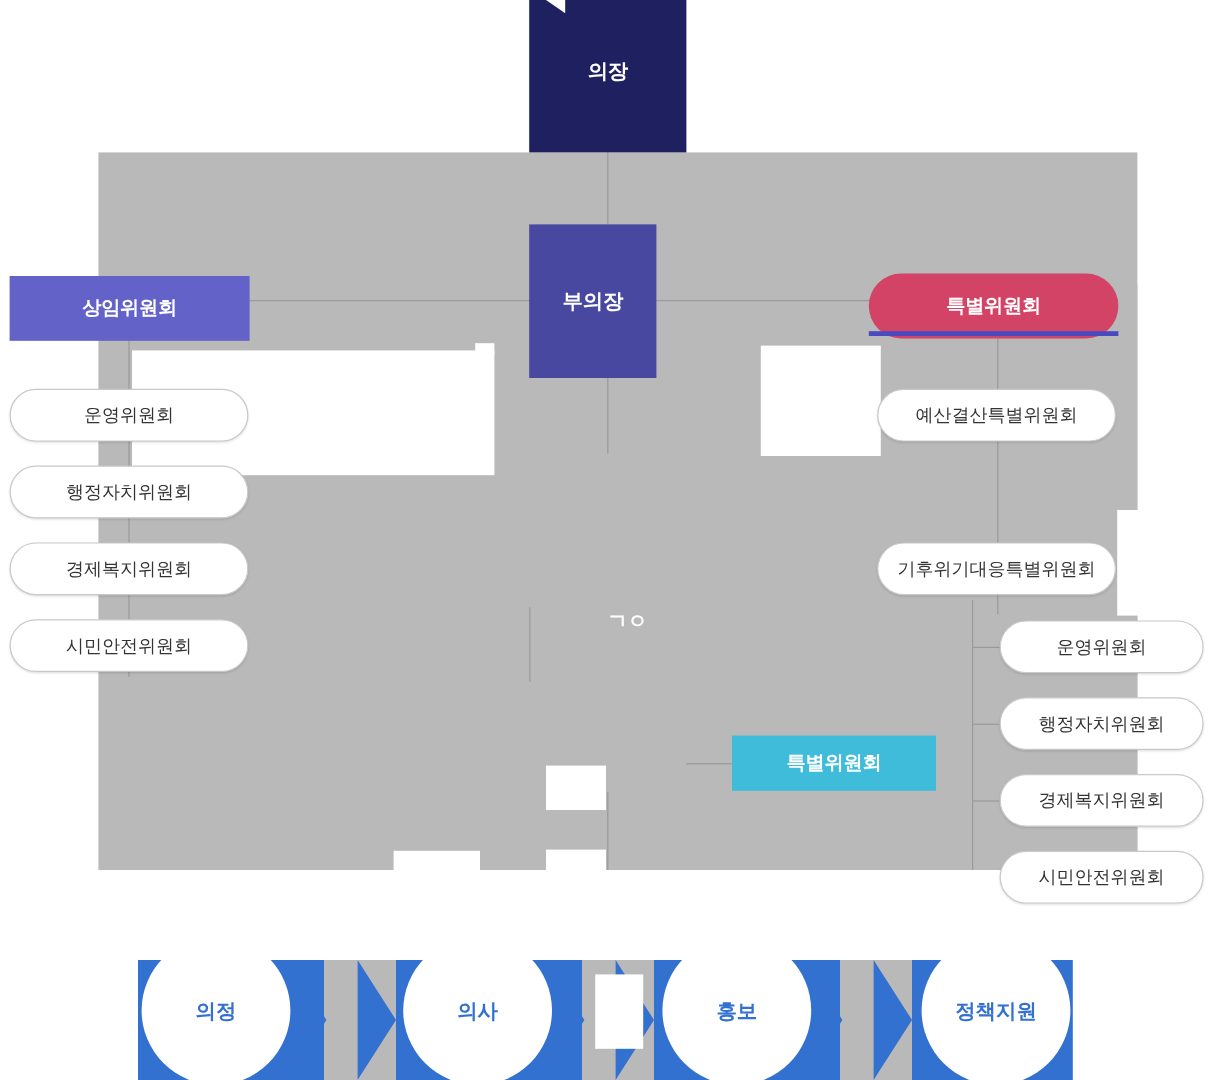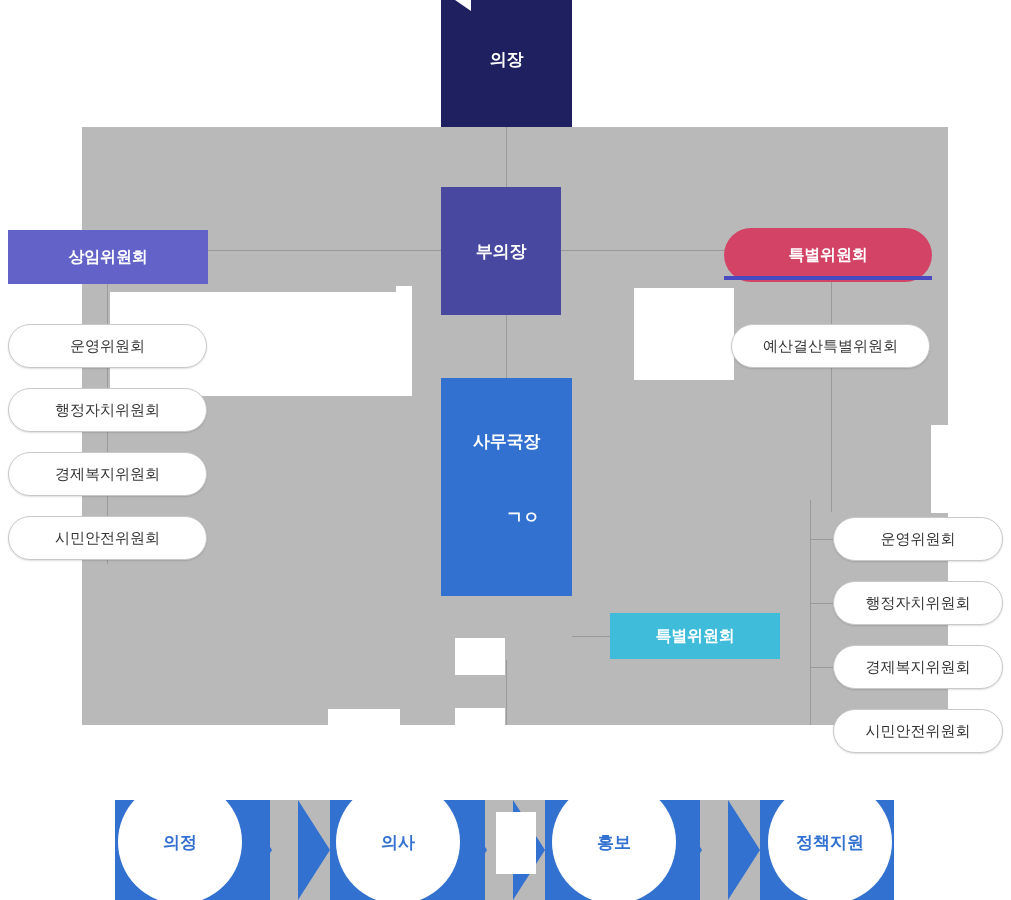--- a/index.html
+++ b/index.html
@@ -60,21 +60,21 @@
     width: 0;
     height: 0;
     border-left: 16px solid transparent;
     border-top: 11px solid #ffffff;
   }
 
   
   .n-vice {
     left: 441px;
     top: 187px;
-    width: 120px;
+    width: 106px;
     height: 128px;
     background: #4848a0;
     color: #ffffff;
     font-size: 17px;
   }
 
   
   .n-secgen {
     left: 441px;
     top: 378px;
@@ -247,23 +247,20 @@
 
   <div class="node n-chair">
     <span>의장</span>
   </div>
   <div class="chair-notch"></div>
 
   <div class="node n-vice">
     <span>부의장</span>
   </div>
 
-  <div class="node n-secgen">
-    <span>사무국장</span>
-  </div>
   <div class="node" style="left:506px; top:500px; width:66px; height:34px; color:#ffffff; font-size:17px; justify-content:flex-start;">
     <span>ㄱㅇ</span>
   </div>
 
   <div class="node n-special">
     <span>특별위원회</span>
   </div>
 
   <div class="node n-standing">
     <span>상임위원회</span>
@@ -282,20 +279,23 @@
   </div>
   <div class="pill pill-left" style="top:452px;">
     <span>경제복지위원회</span>
   </div>
   <div class="pill pill-left" style="top:516px;">
     <span>시민안전위원회</span>
   </div>
 
   <div class="pill pill-mid" style="top:324px;">
     <span>예산결산특별위원회</span>
+  </div>
+  <div class="pill pill-mid" style="top:452px;">
+    <span>기후위기대응특별위원회</span>
   </div>
 
   <div class="pill pill-right" style="top:517px;">
     <span>운영위원회</span>
   </div>
   <div class="pill pill-right" style="top:581px;">
     <span>행정자치위원회</span>
   </div>
   <div class="pill pill-right" style="top:645px;">
     <span>경제복지위원회</span>

